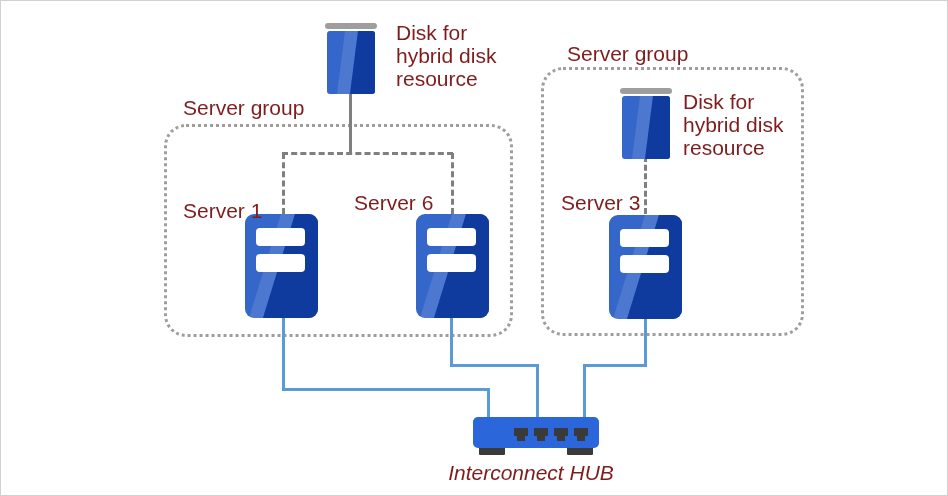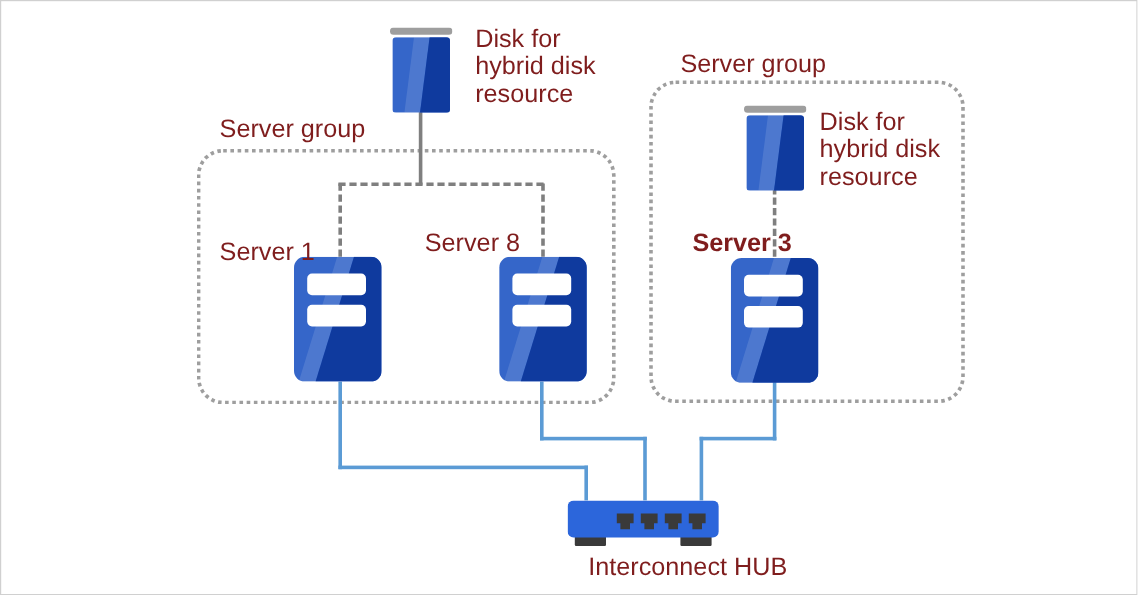--- a/index.html
+++ b/index.html
@@ -22,21 +22,21 @@
     position:absolute;
     border:3px dotted #9e9e9e;
     border-radius:22px;
     background:transparent;
   }
   .vline-solid{position:absolute;width:3px;background:#7f7f7f;}
   .hdash{position:absolute;height:0;border-top:3px dashed #7f7f7f;}
   .vdash{position:absolute;width:0;border-left:3px dashed #7f7f7f;}
   .blue{position:absolute;background:#5b9bd5;}
   .icon{position:absolute;display:block;}
-  .hub-label{text-align:right;white-space:nowrap;}
+  .hub-label{text-align:center;white-space:nowrap;font-style:italic;}
 </style>
 </head>
 <body>
 
 <div class="canvas">
 
   <div class="group-box" style="left:163px;top:123px;width:343px;height:207px;"></div>
   <div class="group-box" style="left:540px;top:66px;width:257px;height:263px;"></div>
 
   <div class="vline-solid" style="left:348px;top:91px;height:62px;"></div>
@@ -144,18 +144,18 @@
   <div class="lbl" style="left:566px;top:41px;">Server group</div>
 
   <div class="lbl" style="left:395px;top:20px;">Disk for
 hybrid disk
 resource</div>
   <div class="lbl" style="left:682px;top:89px;">Disk for
 hybrid disk
 resource</div>
 
   <div class="lbl" style="left:182px;top:198px;">Server 1</div>
-  <div class="lbl" style="left:353px;top:190px;">Server 8</div>
-  <div class="lbl" style="left:576px;top:190px;font-weight:bold;">Server 3</div>
+  <div class="lbl" style="left:353px;top:190px;">Server 6</div>
+  <div class="lbl" style="left:560px;top:190px;">Server 3</div>
 
   <div class="lbl hub-label" style="left:405px;top:460px;width:250px;">Interconnect HUB</div>
 
 </div>
 
 </body></html>

